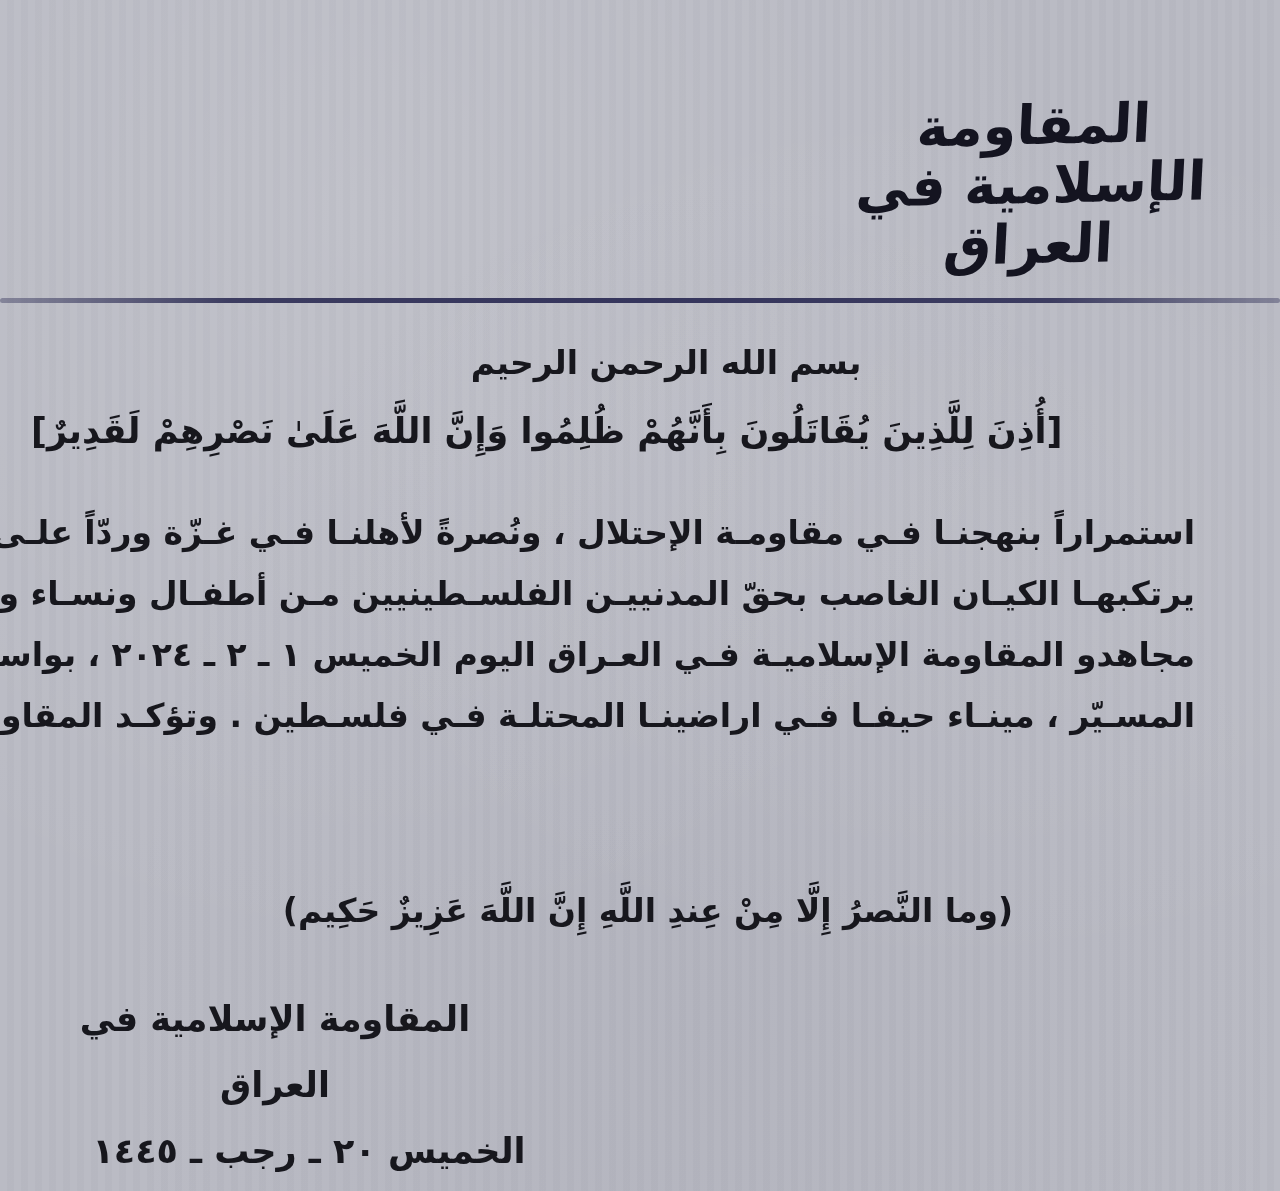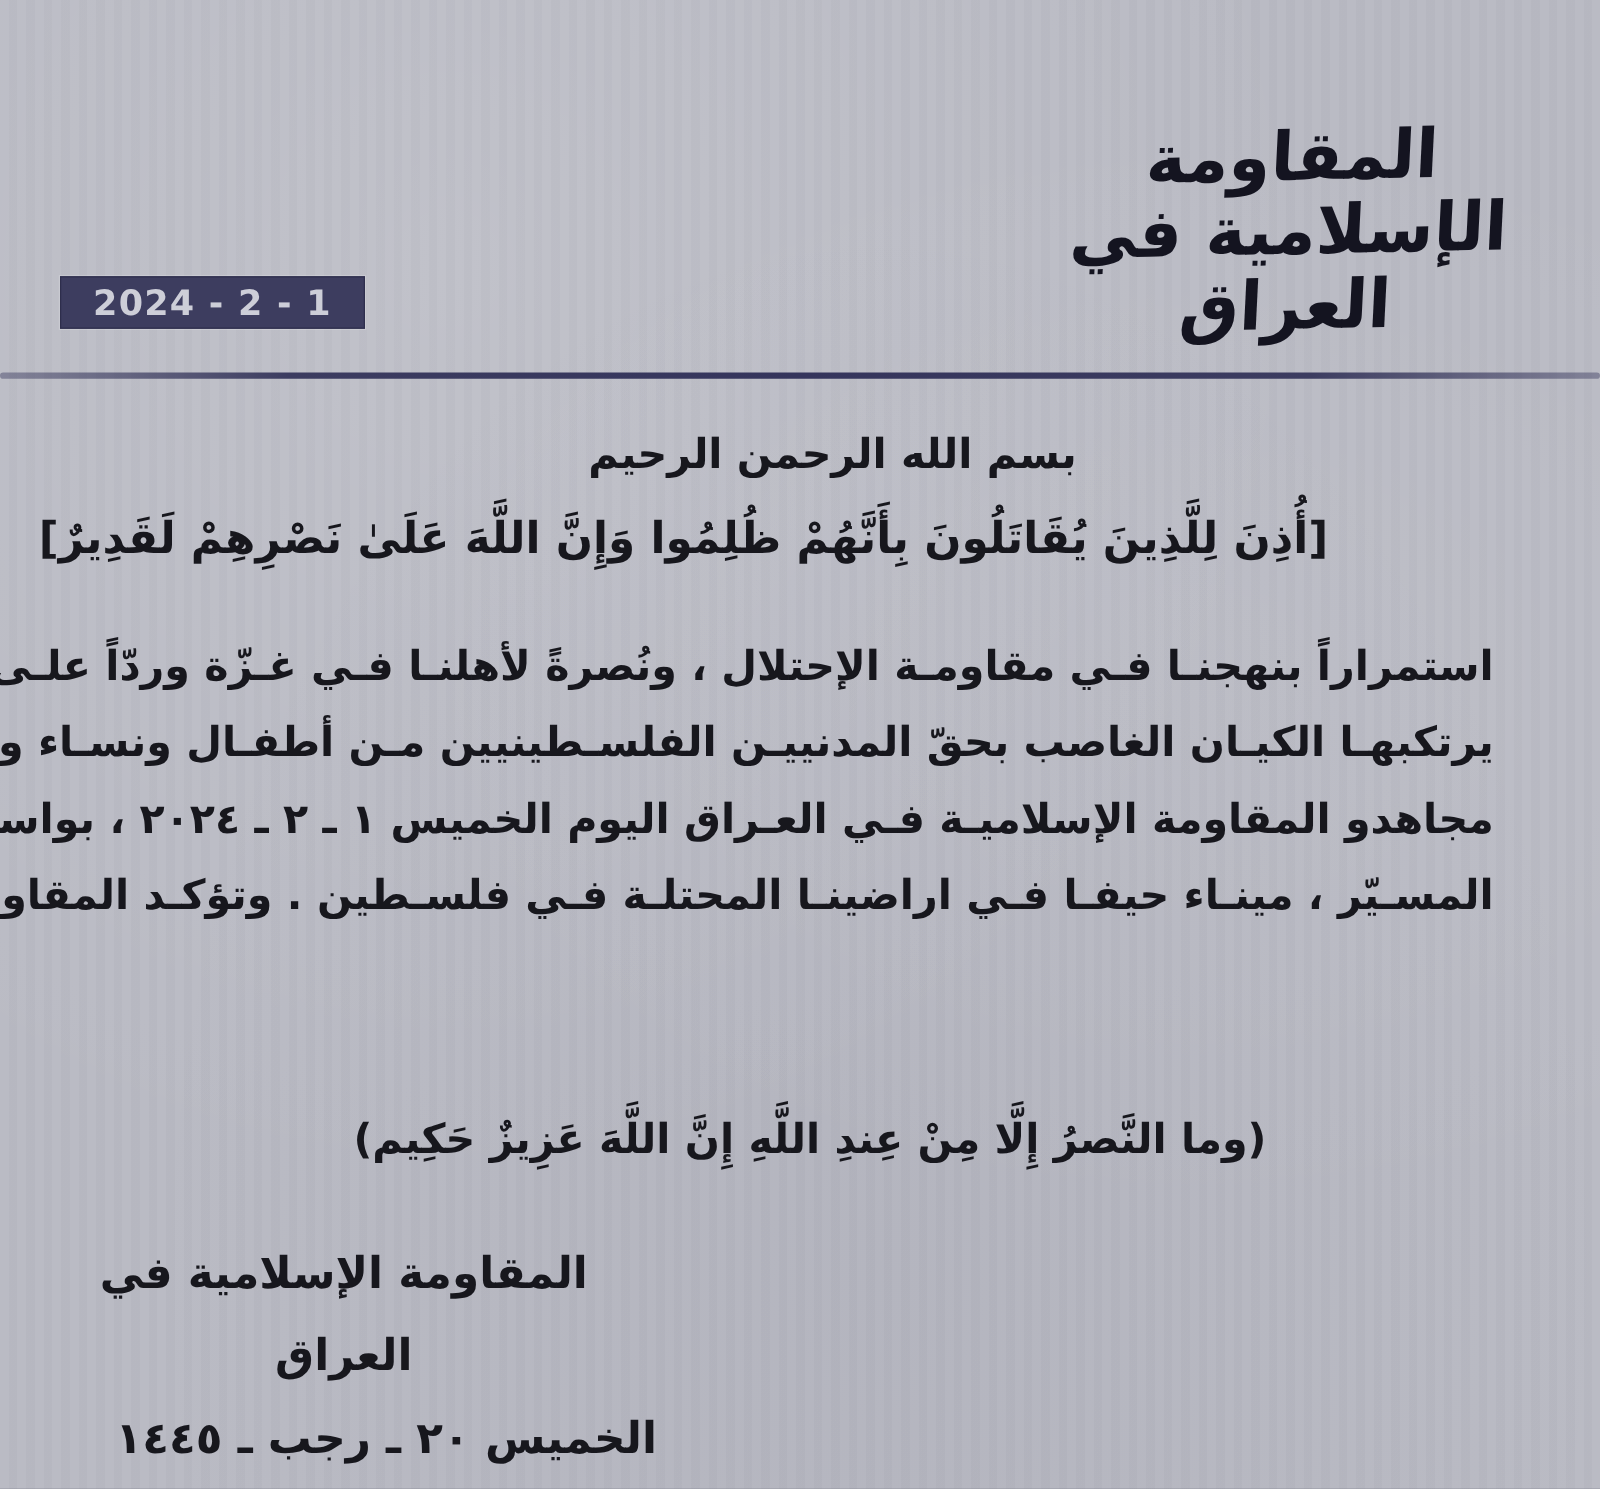--- a/index.html
+++ b/index.html
@@ -144,21 +144,20 @@
   .signature .sig-name { transform: translateX(-20px); }
   .signature .sig-date { transform: translateX(14px); letter-spacing: 1px; }
 </style>
 </head>
 <body>
 
 <div class="page">
 
   <div class="logo">المقاومة الإسلامية في العراق</div>
 
-  <div class="date-badge">2024 - 2 - 1</div>
 
   <div class="divider"></div>
 
   <div class="basmala">بسم الله الرحمن الرحيم</div>
 
   <div class="opening-verse">[أُذِنَ لِلَّذِينَ يُقَاتَلُونَ بِأَنَّهُمْ ظُلِمُوا وَإِنَّ اللَّهَ عَلَىٰ نَصْرِهِمْ لَقَدِيرٌ]</div>
 
   <div class="statement">
     <div class="line">استمراراً بنهجنـا فـي مقاومـة الإحتلال ، ونُصرةً لأهلنـا فـي غـزّة وردّاً علـى المجـازر التـي</div>
     <div class="line">يرتكبهـا الكيـان الغاصب بحقّ المدنييـن الفلسـطينيين مـن أطفـال ونسـاء وشـيوخ ، هاجـم</div>

